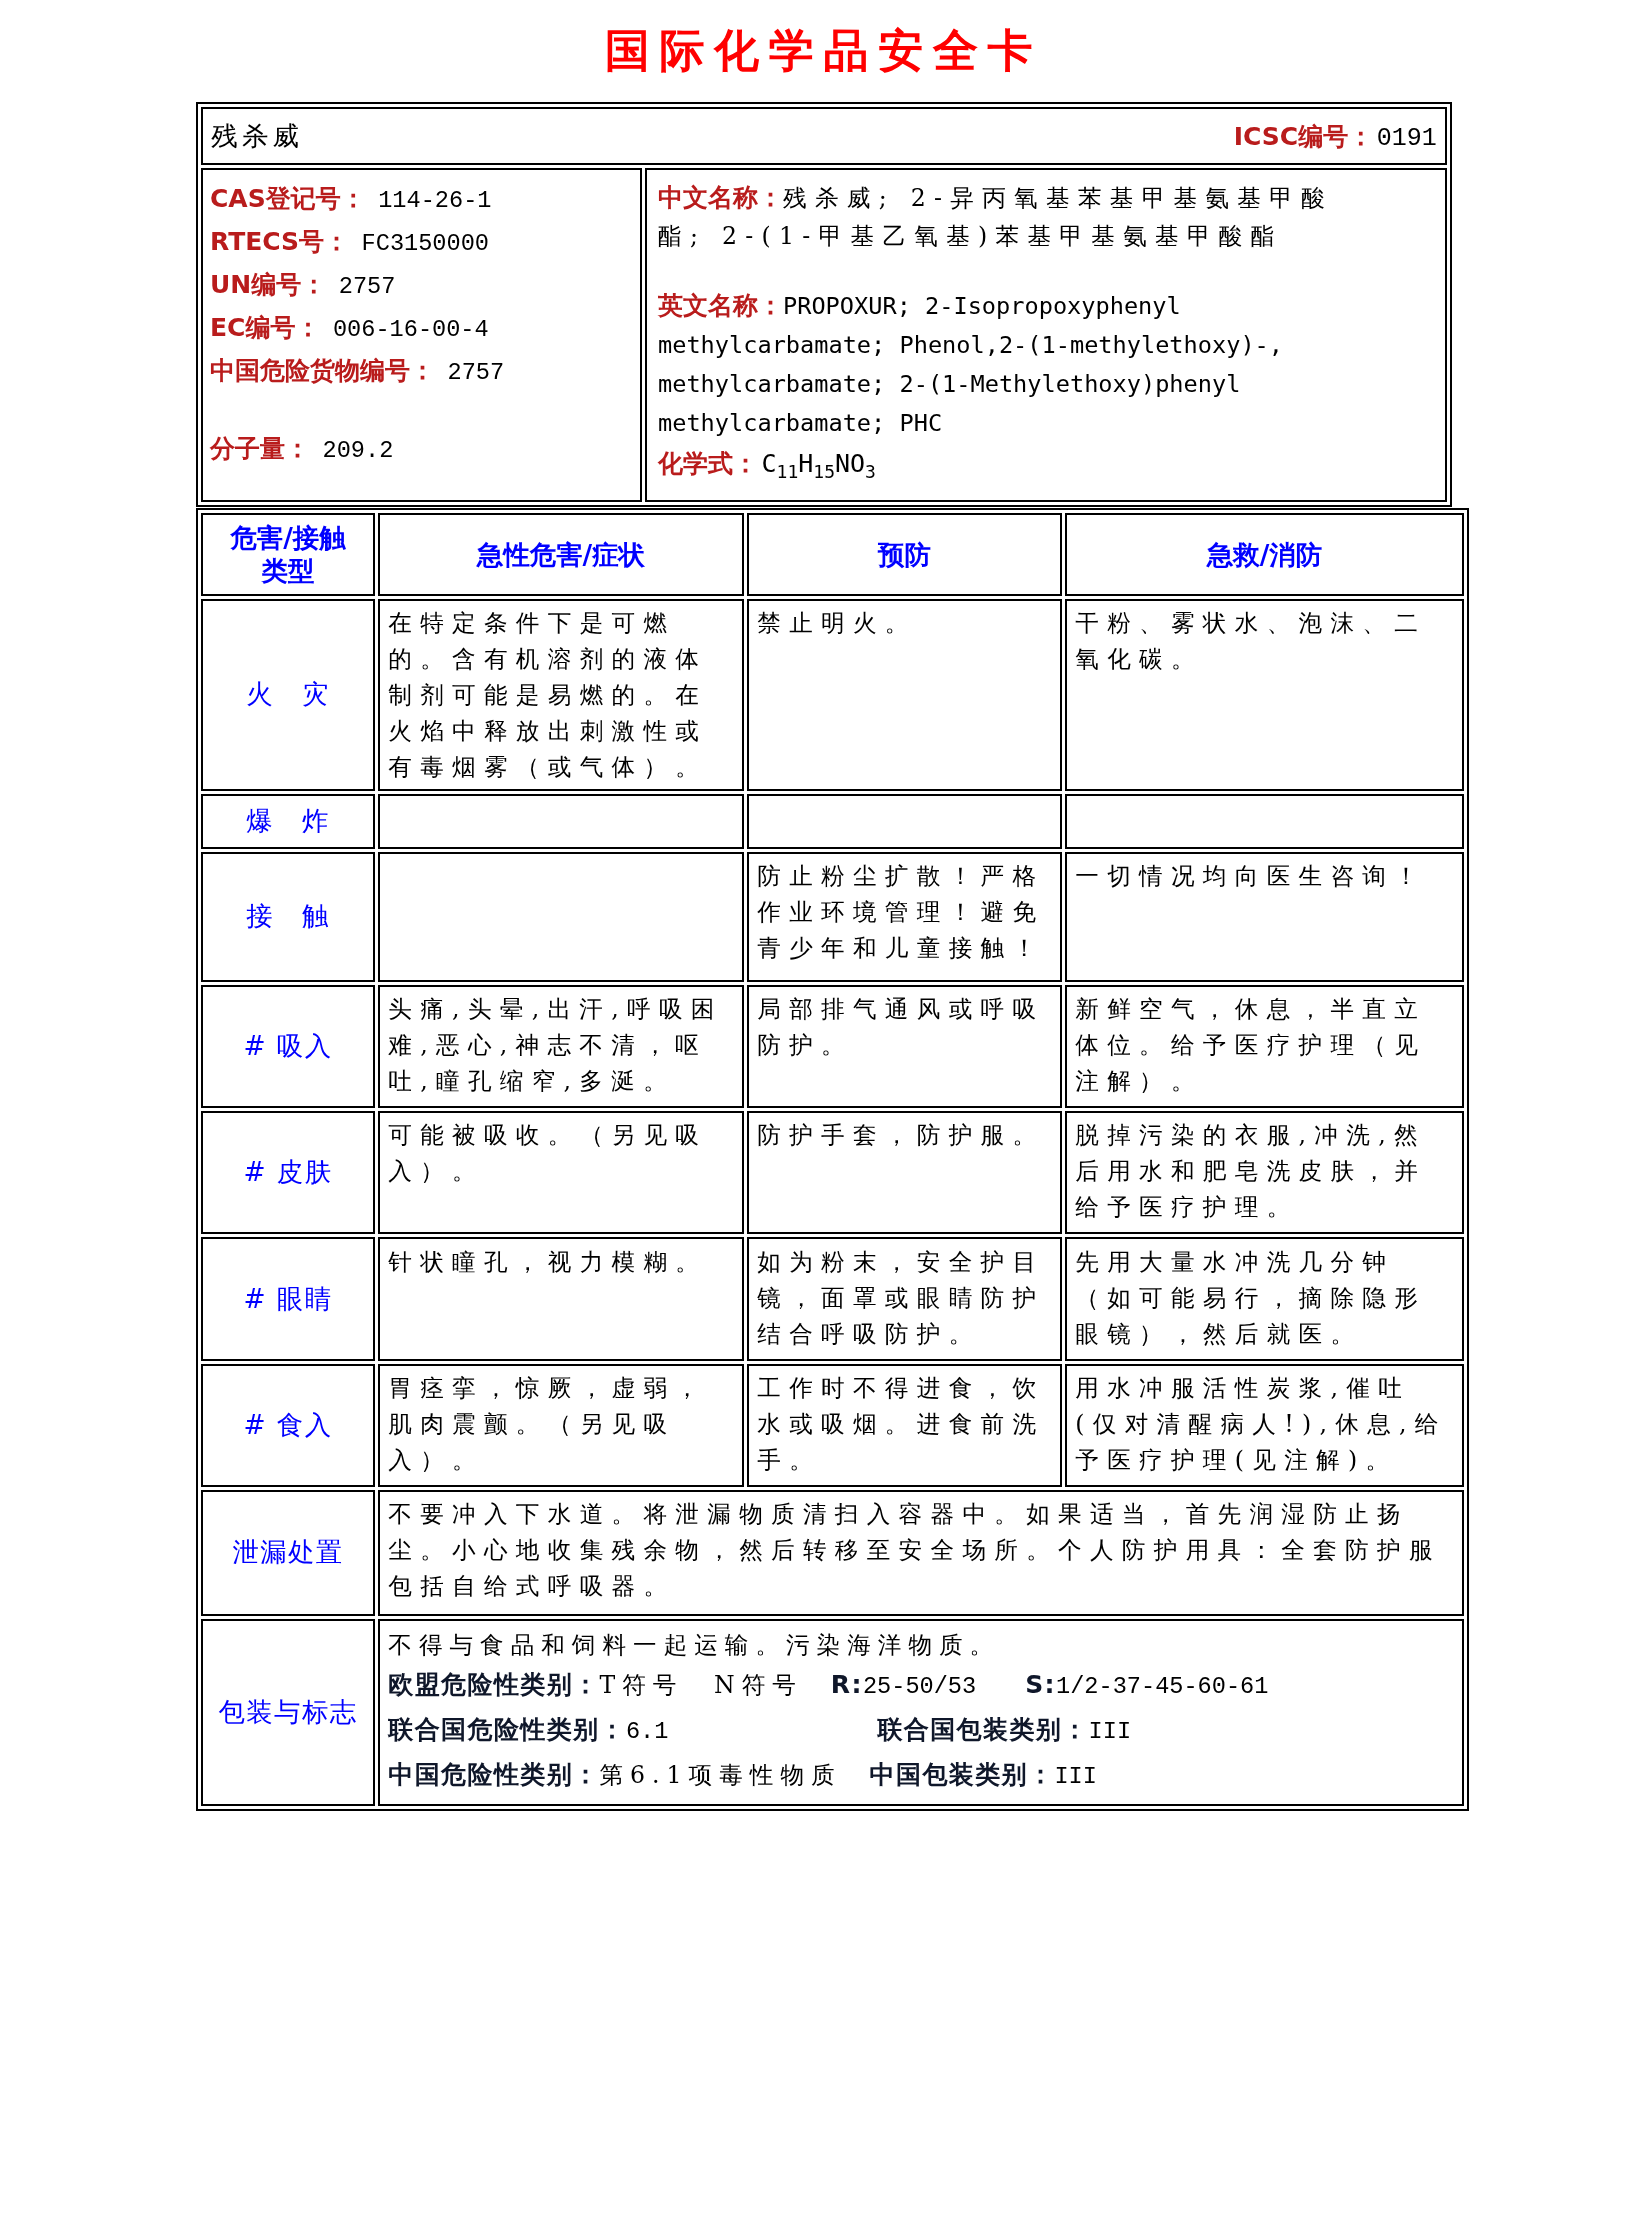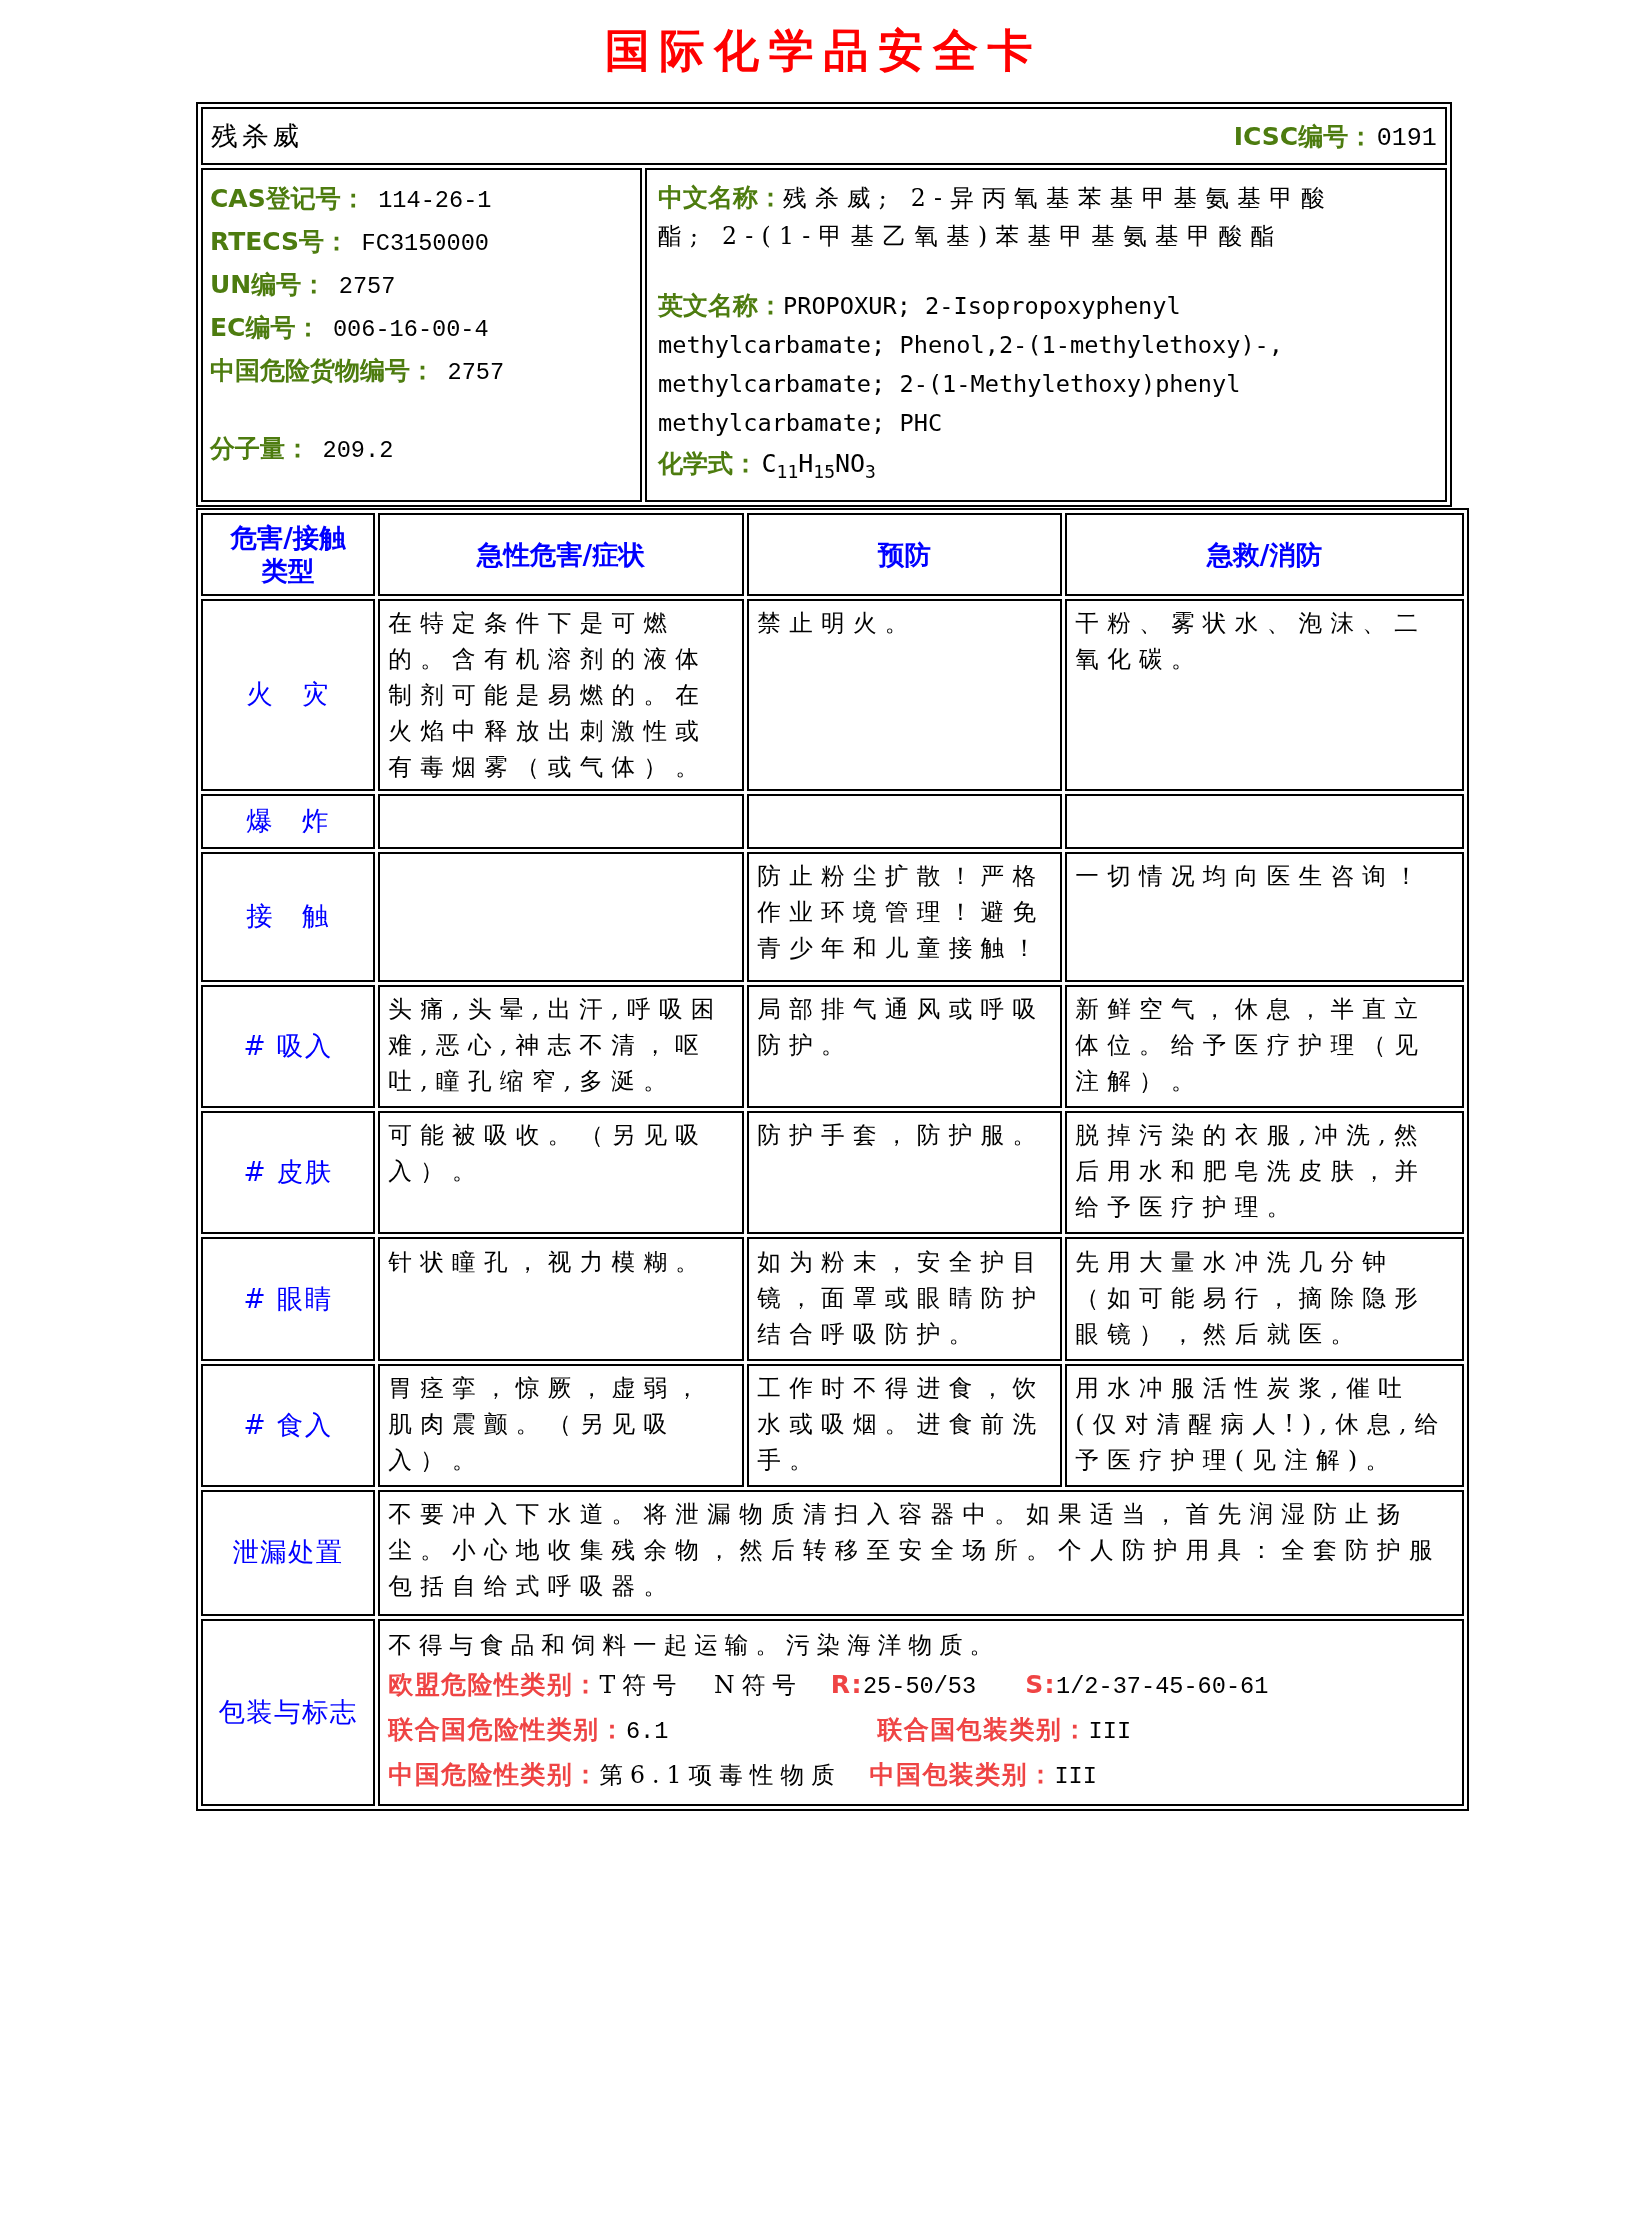--- a/index.html
+++ b/index.html
@@ -16,21 +16,21 @@
 
   table{border-collapse:separate;border-spacing:3.5px;border:2.8px solid #000;
         table-layout:fixed;width:100%;background:#fff;}
   td,th{border:2.1px solid #000;vertical-align:top;padding:4.2px 8.3px;background:#fff;}
 
   
   .t1{margin-bottom:1.4px;}
   .name-row-cell{height:46px;vertical-align:middle;}
   .name-flex{display:flex;justify-content:space-between;align-items:center;}
   .subst-name{font-size:26.4px;letter-spacing:4.2px;}
-  .blue-label{color:#4d7c0f;font-family:"DejaVu Sans", sans-serif;font-weight:bold;font-size:25px;}
+  .blue-label{color:#b91c1c;font-family:"DejaVu Sans", sans-serif;font-weight:bold;font-size:25px;}
   .mono-val{font-family:Liberation Mono, monospace;font-size:23.6px;color:#000;text-align:center;}
   .ids-cell{padding:9.7px 7px;}
   .id-line{line-height:38px;white-space:nowrap;}
   .id-line .mono-val{margin-left:12.5px;}
   .id-line-last{margin-top:35px;}
   .names-cell{padding:8.3px 11px;}
   .names-inner{width:695px;}
   .zh-spread{font-size:23.6px;letter-spacing:8.3px;line-height:38px;}
   .cn-block{margin-bottom:32px;}
   .en-block{font-family:"DejaVu Sans Mono", monospace;font-size:23.6px;line-height:39px;letter-spacing:0;}
@@ -52,21 +52,21 @@
   .h-fire td{height:179px;}
   .h-expl td{height:43px;}
   .h-exp td{height:117px;}
   .h-std td{height:111px;}
   .h-spill td{height:113px;}
   .h-pack td{height:152px;}
   .h-emer td{height:49px;}
   .h-store td{height:78px;}
 
   .pk-line{line-height:40px;}
-  .pk-label{color:#ef4444;font-family:"DejaVu Sans", sans-serif;font-weight:bold;font-size:25px;letter-spacing:1.4px;}
+  .pk-label{color:#0f172a;font-family:"DejaVu Sans", sans-serif;font-weight:bold;font-size:25px;letter-spacing:1.4px;}
   .pk-zh{font-size:23.6px;letter-spacing:7px;}
   .gap-s{display:inline-block;width:28px;}
   .gap-m{display:inline-block;width:49px;}
   .gap-l{display:inline-block;width:209px;}
 </style>
 </head>
 <body>
 
 <div class="title">国际化学品安全卡</div>
 

